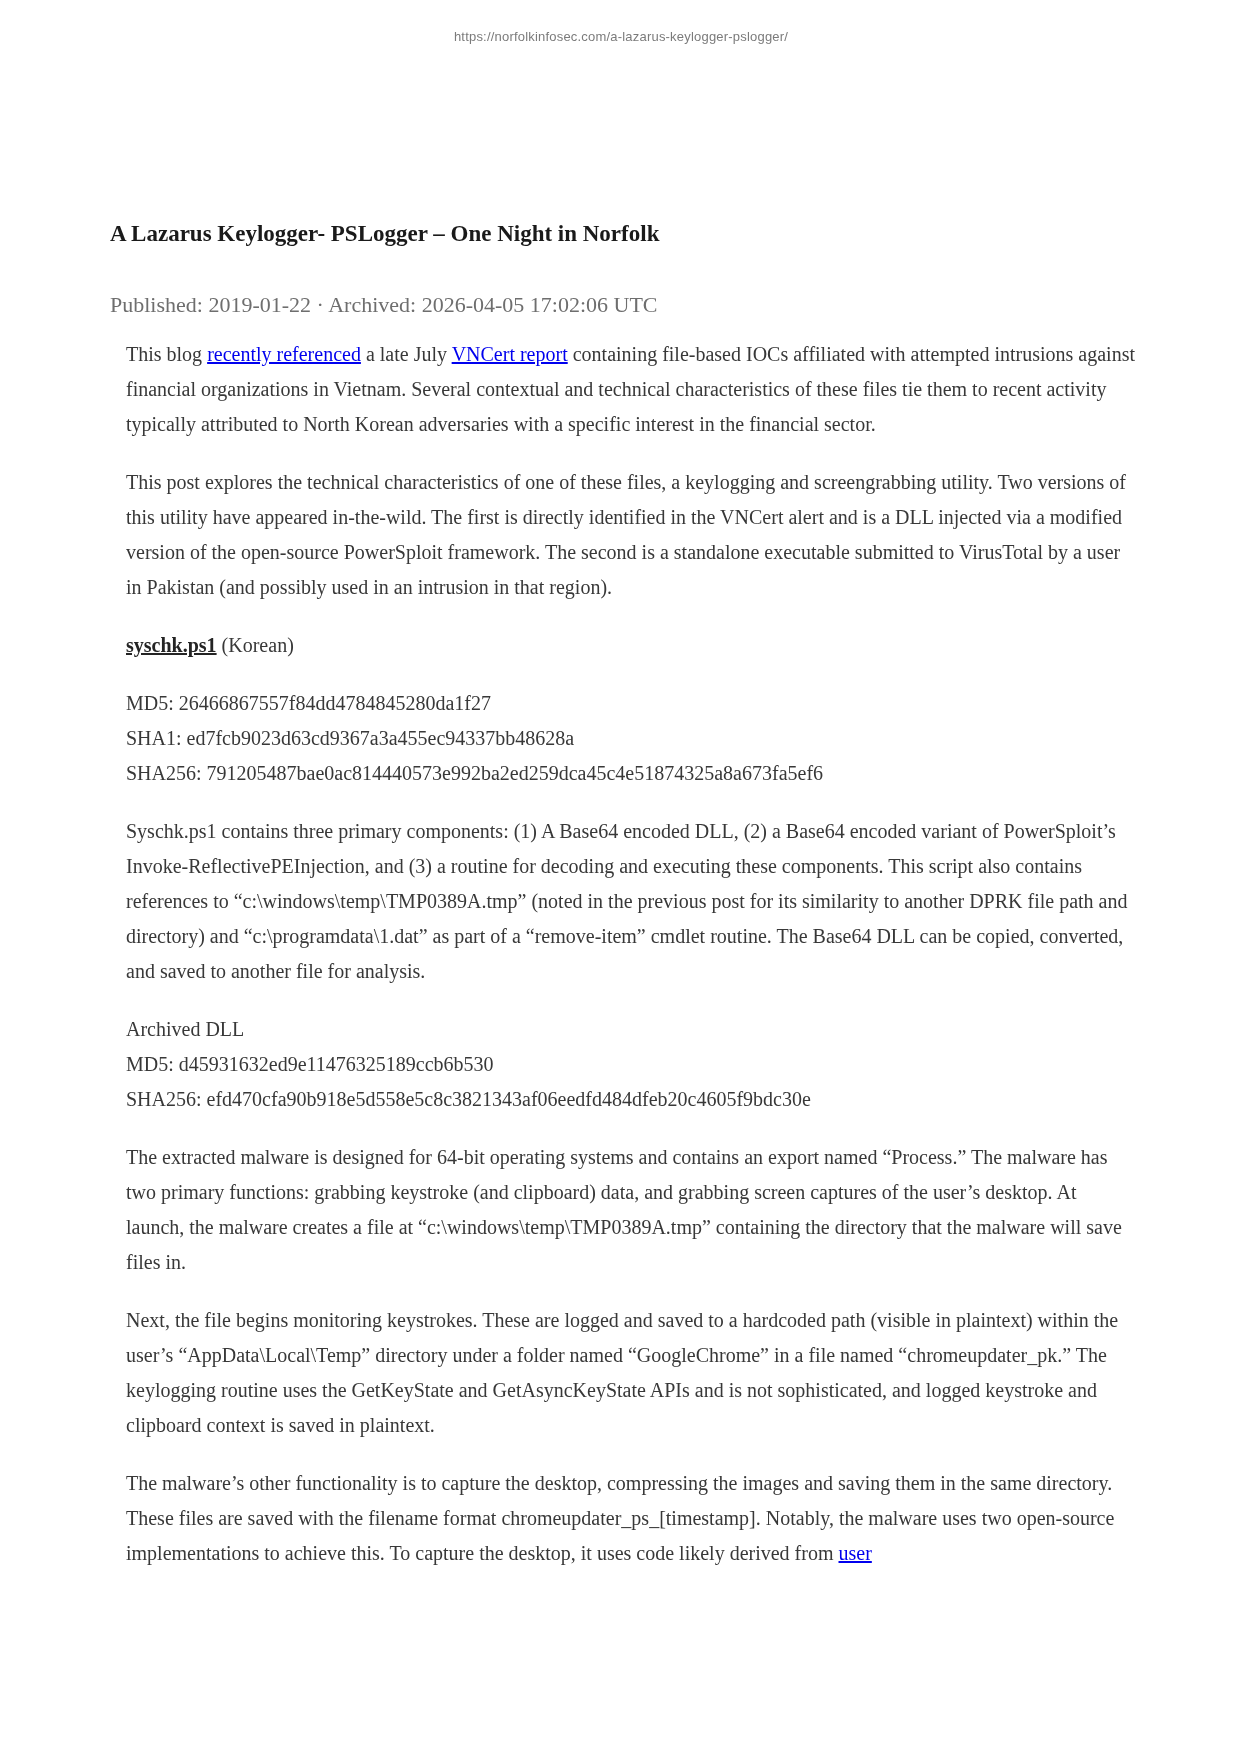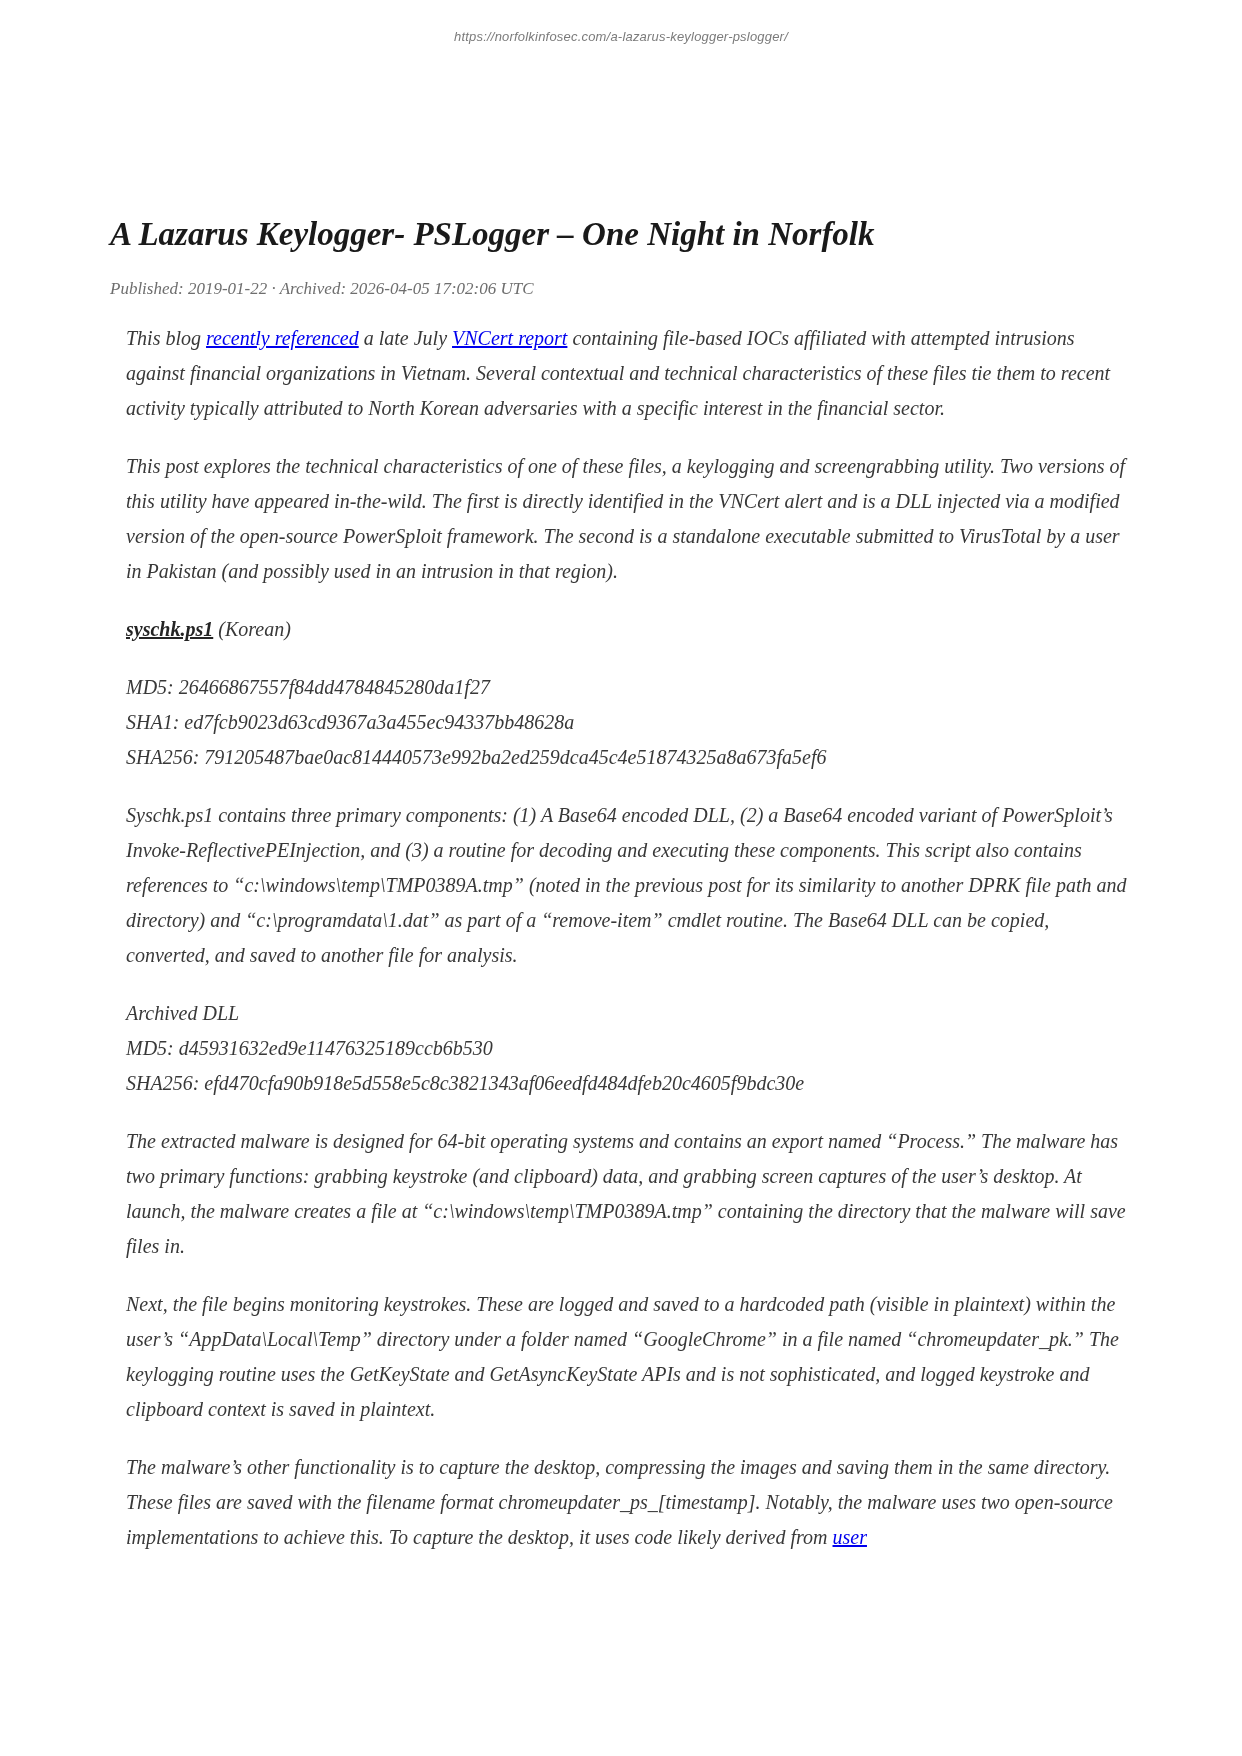--- a/index.html
+++ b/index.html
@@ -7,21 +7,20 @@
     padding: 0;
     background: #ffffff;
   }
   .sheet {
     position: relative;
     width: 1242px;
     height: 1756px;
     background: #ffffff;
     overflow: hidden;
     font-family: "Liberation Serif", serif;
-    font-style: italic;
   }
   .print-header {
     position: absolute;
     top: 29px;
     left: 0;
     width: 100%;
     text-align: center;
     font-family: "Liberation Sans", sans-serif;
     font-size: 13px;
     color: #7b7b7b;
@@ -38,30 +37,30 @@
     color: #6e6e6e;
   }
   .content {
     position: absolute;
     left: 110px;
     top: 214px;
     width: 1026px;
     color: #303030;
   }
   h1.title {
-    margin: 0 0 24px 0;
-    font-size: 33px;
+    margin: 0 0 40px 0;
+    font-size: 23px;
     line-height: 40px;
     font-weight: bold;
     color: #1a1a1a;
     font-family: "Liberation Serif", serif;
   }
   .meta {
     margin: 0 0 21px 0;
-    font-size: 17px;
+    font-size: 22px;
     line-height: 22px;
     color: #6e6e6e;
   }
   p.body, .hash-block {
     margin: 0 0 23px 16px;
     font-size: 20px;
     line-height: 35px;
     color: #383838;
   }
   .hash-block div {

